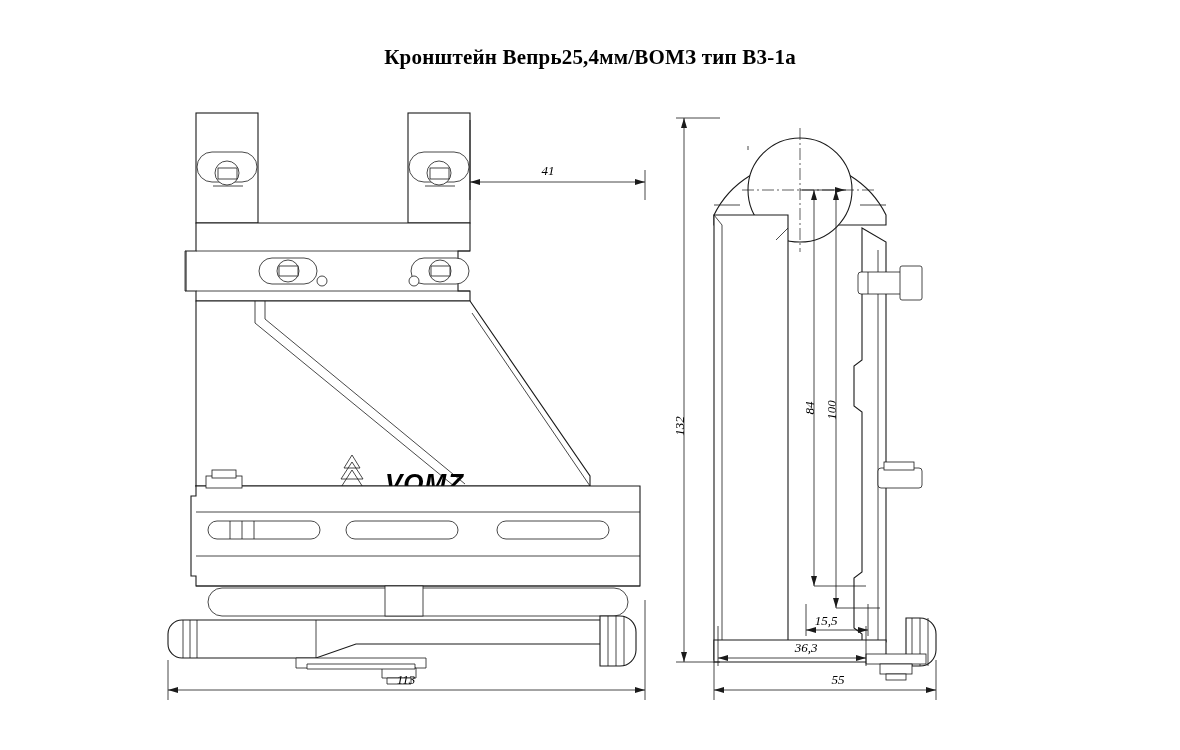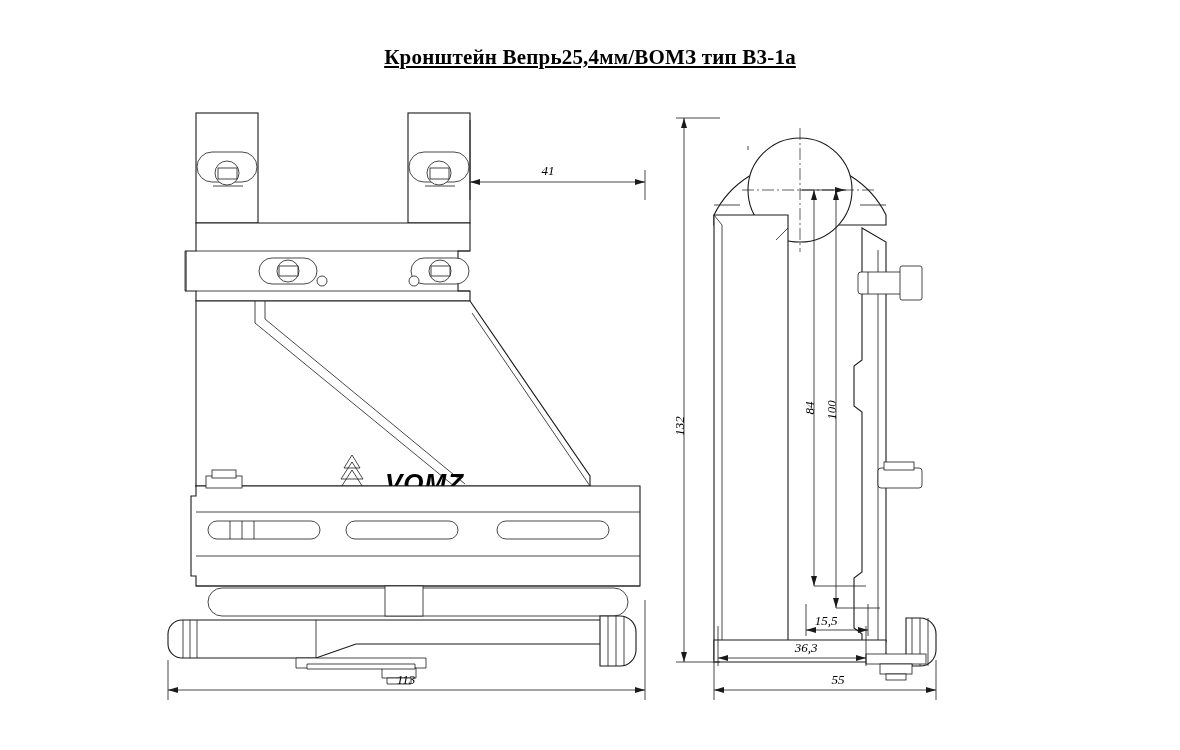--- a/index.html
+++ b/index.html
@@ -13,21 +13,20 @@
   #sheet{position:absolute;left:0;top:0;width:1180px;height:750px;}
   .title{
     position:absolute;
     left:0;right:0;top:45px;
     text-align:center;
     font-family:"Liberation Serif", serif;
     font-weight:bold;
     font-size:21px;
     color:#000;
     letter-spacing:0.2px;
-    text-decoration:underline;
   }
   svg{position:absolute;left:0;top:0;}
   .ln{stroke:#1a1a1a;fill:none;stroke-width:1.1;}
   .ln-thin{stroke:#1a1a1a;fill:none;stroke-width:0.8;}
   .ln-dim{stroke:#1a1a1a;fill:none;stroke-width:0.8;}
   .ln-center{stroke:#1a1a1a;fill:none;stroke-width:0.7;stroke-dasharray:12 3 2 3;}
   .fillw{fill:#ffffff;}
   .dimtext{
     font-family:"Liberation Serif", serif;
     font-style:italic;

